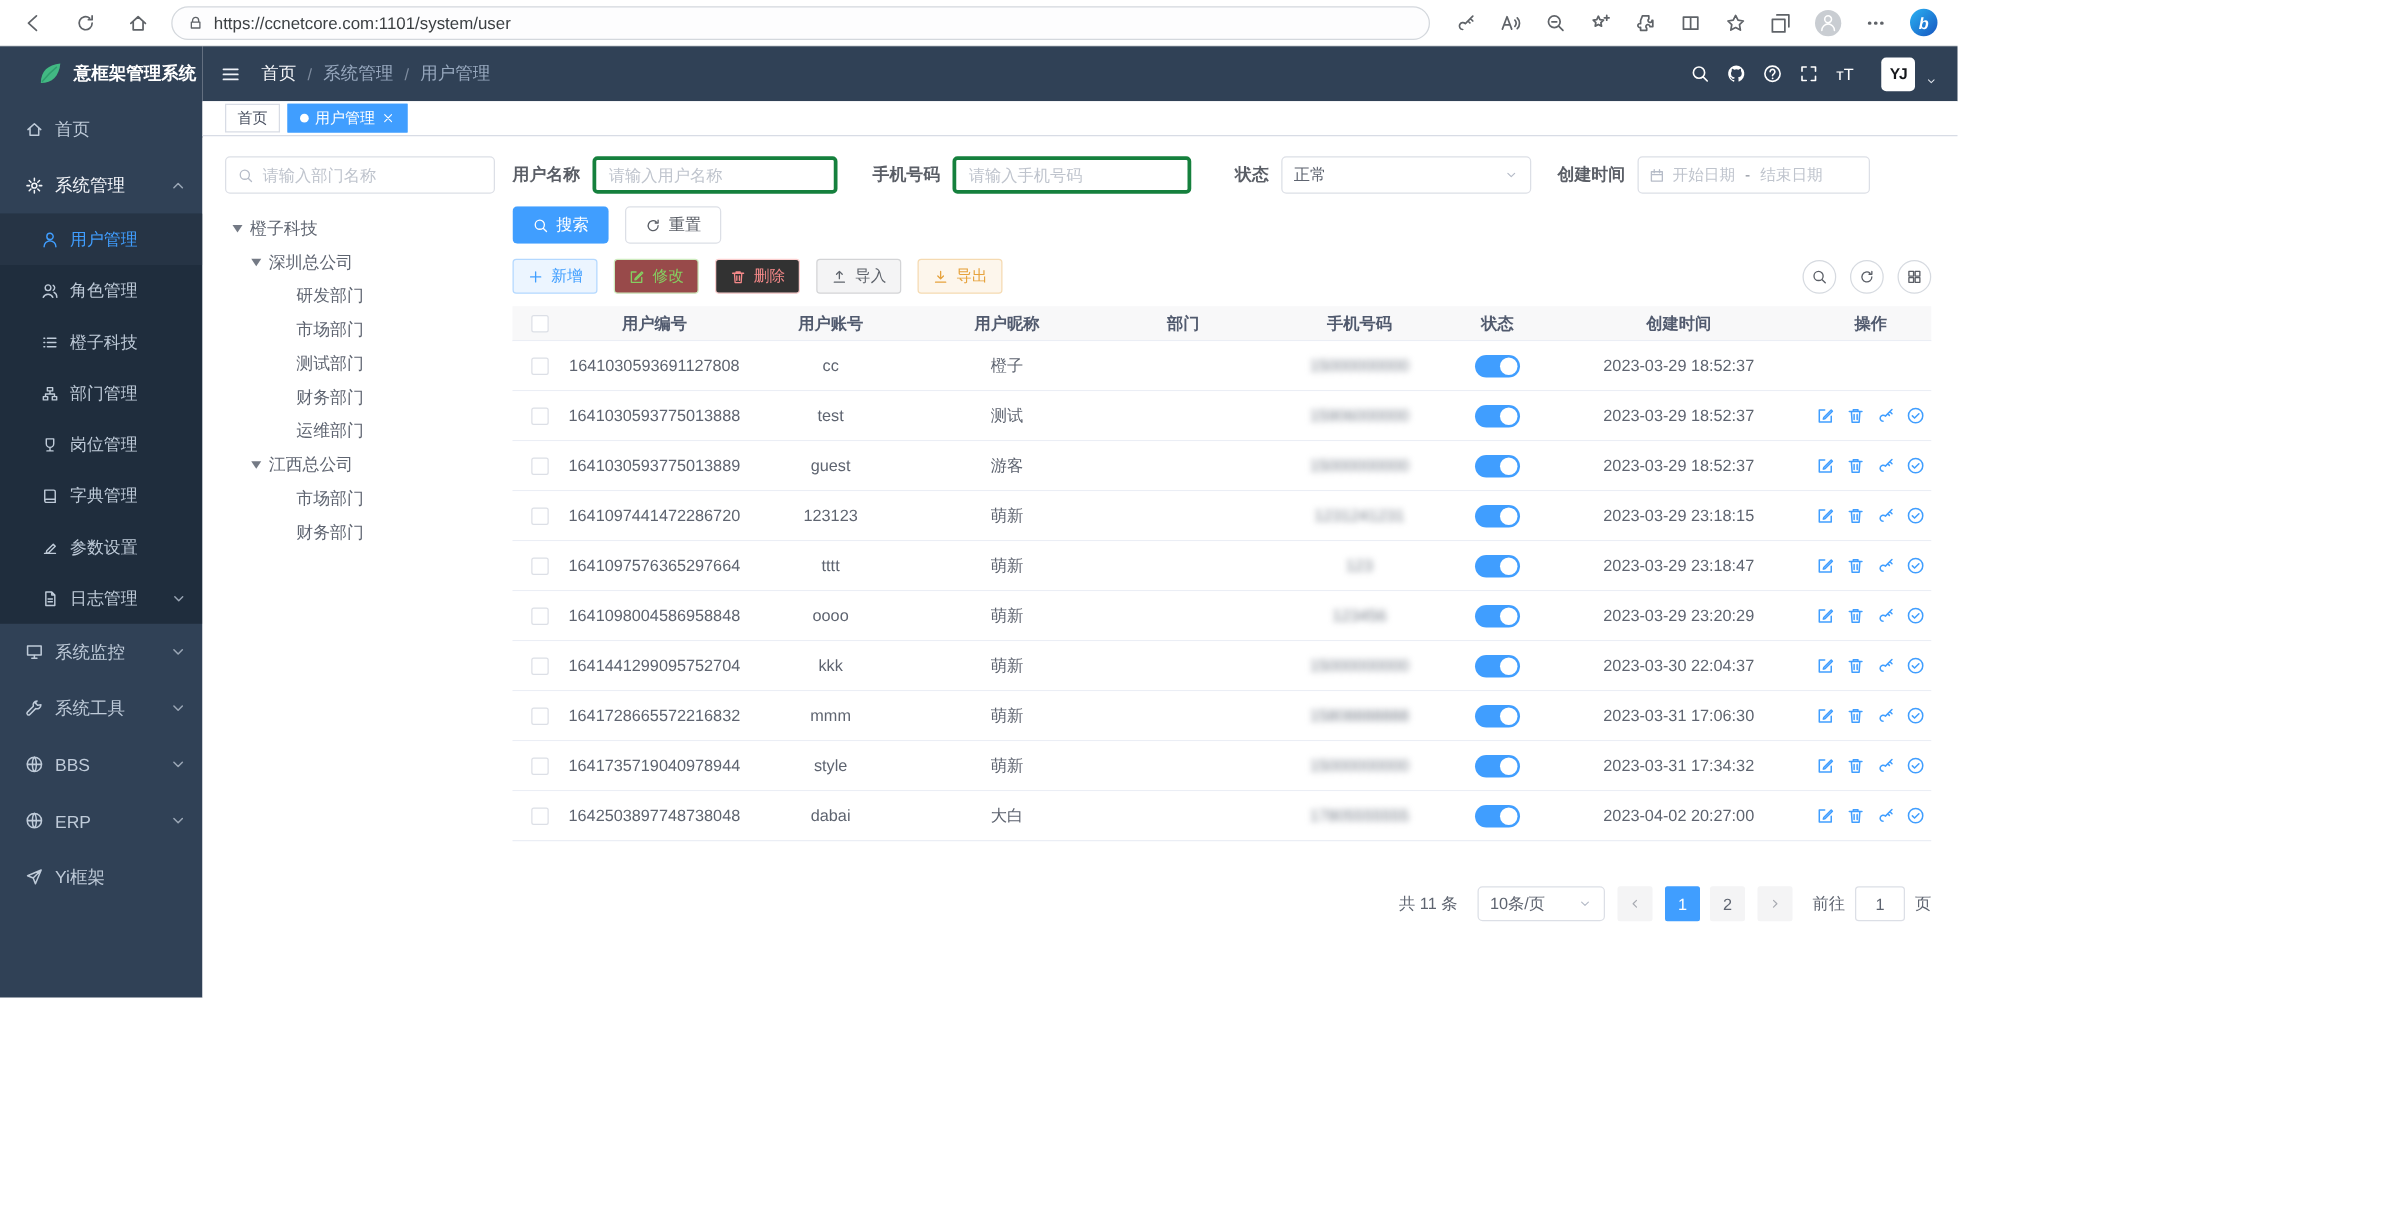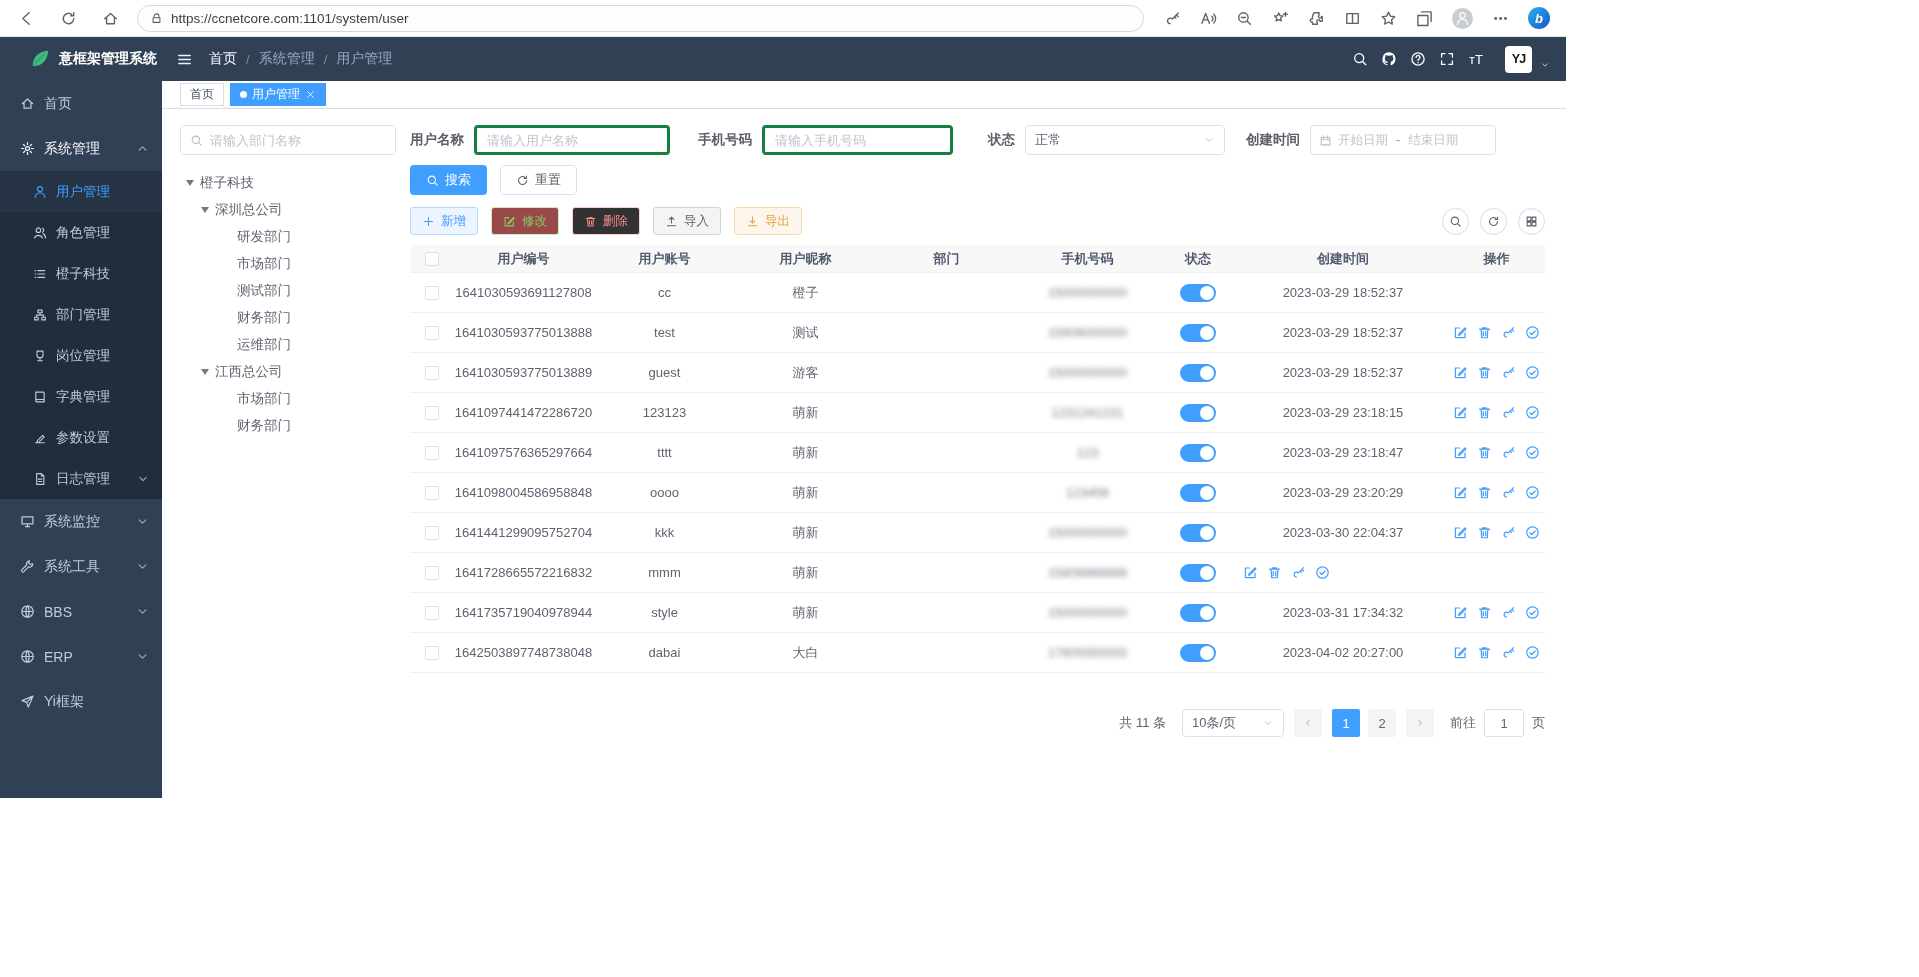--- a/index.html
+++ b/index.html
@@ -892,20 +892,21 @@
                 <div class="t-cell col1">1641728665572216832</div>
                 <div class="t-cell col2">mmm</div>
                 <div class="t-cell col3">萌新</div>
                 <div class="t-cell col4"></div>
                 <div class="t-cell col5">
                   <span class="blur">15808888888</span>
                 </div>
                 <div class="t-cell col6">
                   <span class="switch"></span>
                 </div>
+                <div class="t-cell col7">2023-03-31 17:06:30</div>
                 <div class="t-cell col8 ops">
                   <span class="icon op">
                     <svg viewBox="0 0 16 16">
                       <path d="M7.2 3.2H2.6v10.2h10.2V8.6 M6.4 9.6l6.4-6.4 1 1-6.4 6.4-1.4.4z" fill="none" stroke="currentColor" stroke-width="1.3" stroke-linecap="round" stroke-linejoin="round"></path>
                     </svg>
                   </span>
                   <span class="icon op">
                     <svg viewBox="0 0 16 16">
                       <path d="M2.6 4.4h10.8 M6 4.4V3h4v1.4 M4.4 4.4l.6 9.2h6l.6-9.2 M6.7 7v4.4 M9.3 7v4.4" fill="none" stroke="currentColor" stroke-width="1.3" stroke-linecap="round" stroke-linejoin="round"></path>
                     </svg>

